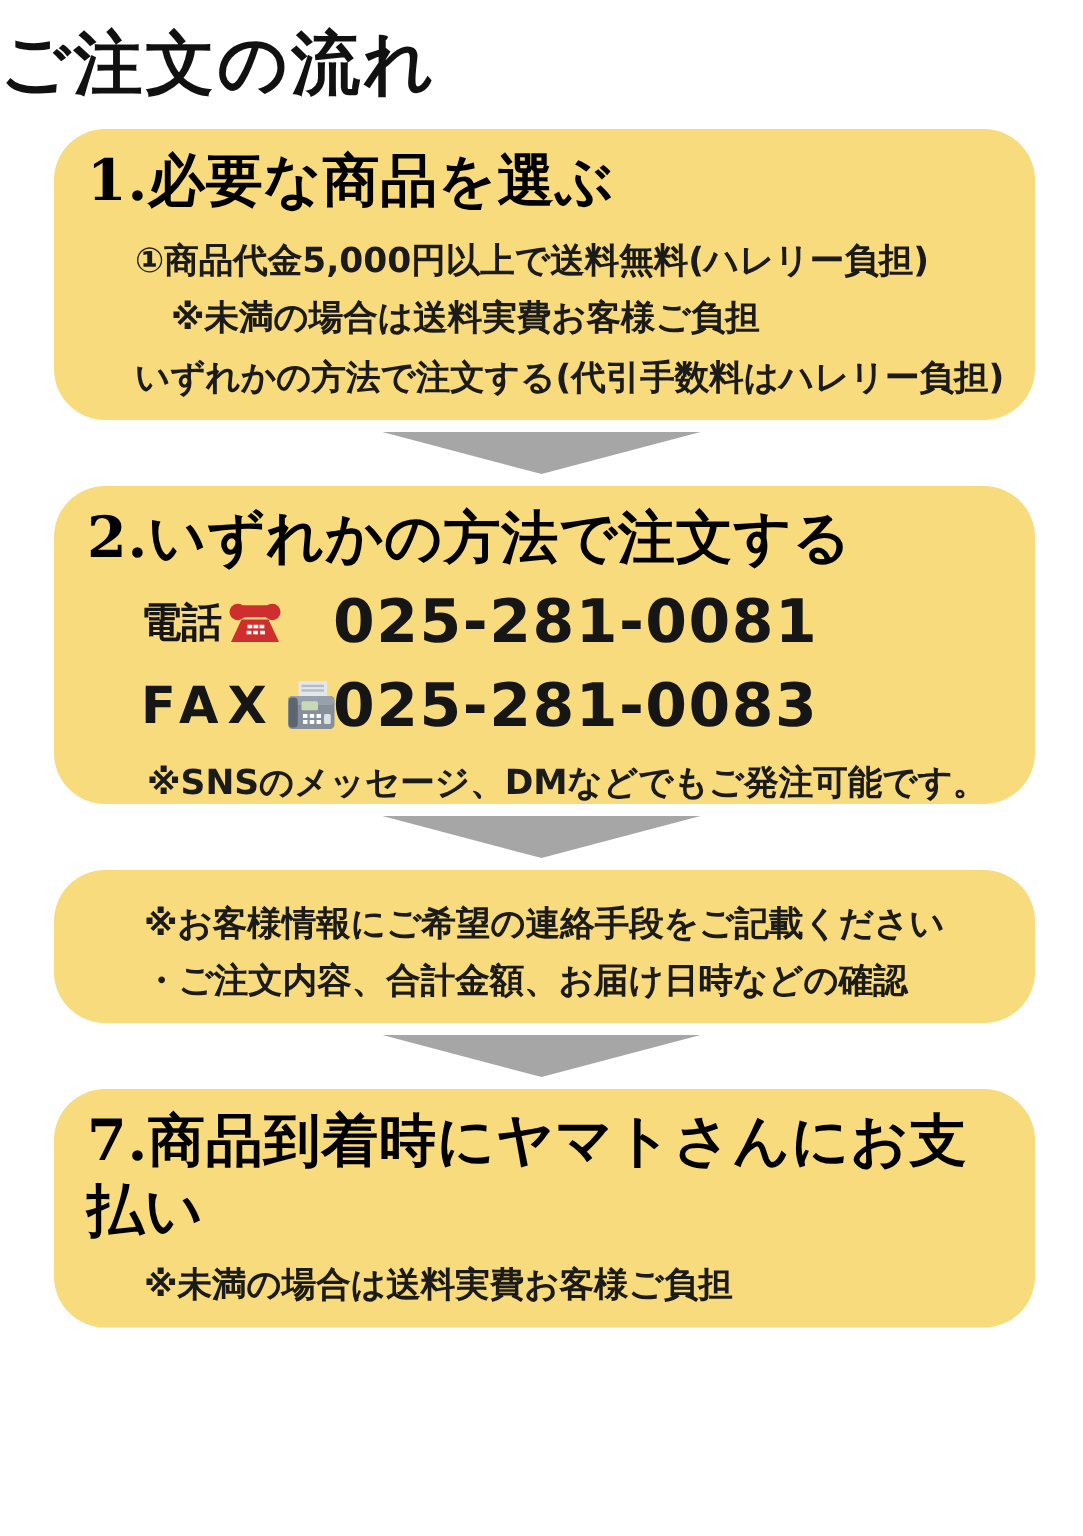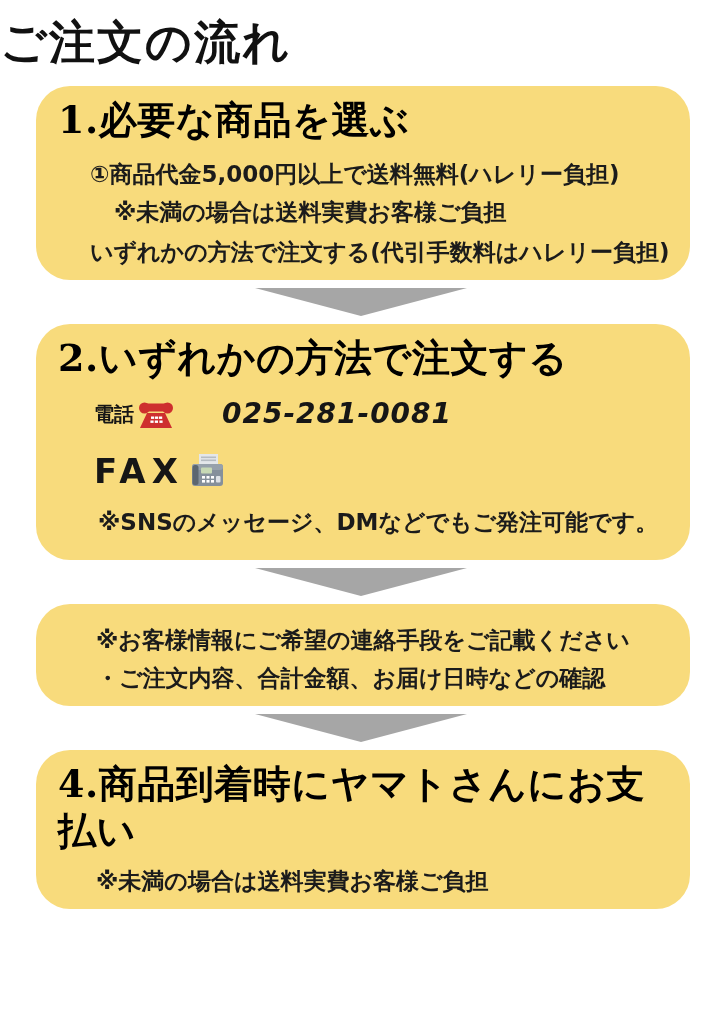--- a/index.html
+++ b/index.html
@@ -44,28 +44,28 @@
     border-right:106px solid transparent;
     border-top:28px solid var(--arrow);
   }
   .contact-row{
     display:flex;align-items:center;margin-left:36px;margin-top:10px;
     height:46px;
   }
   .contact-label-group{
     display:flex;align-items:center;width:128px;flex:0 0 128px;
   }
-  .contact-label{font-size:20px;font-weight:800;color:#161616;}
+  .contact-label{font-size:27px;font-weight:800;color:#161616;}
   .contact-label.fax{letter-spacing:6px;font-size:34px;}
   .contact-number{
-    font-size:28px;font-weight:800;letter-spacing:1px;color:#161616;
-    line-height:1.1;white-space:nowrap;font-style:italic;
+    font-size:40px;font-weight:800;letter-spacing:1px;color:#161616;
+    line-height:1.1;white-space:nowrap;
   }
   .icon{display:inline-flex;align-items:center;margin-left:4px;}
-  .box2-pad{padding-bottom:24px;}
+  .box2-pad{padding-bottom:0;}
 </style>
 </head>
 <body>
 
 <div class="page">
 
   <h1 class="title">ご注文の流れ</h1>
 
   <div class="flow">
 
@@ -117,34 +117,35 @@
               <rect x="14" y="24" width="3" height="2.6" fill="#fff"></rect>
               <rect x="18.5" y="24" width="3" height="2.6" fill="#fff"></rect>
               <rect x="23" y="24" width="3" height="2.6" fill="#fff"></rect>
               <rect x="14" y="28" width="3" height="2.6" fill="#fff"></rect>
               <rect x="18.5" y="28" width="3" height="2.6" fill="#fff"></rect>
               <rect x="23" y="28" width="3" height="2.6" fill="#fff"></rect>
               <rect x="28" y="24" width="4.5" height="6.6" rx="1" fill="#DDE1E5"></rect>
             </svg>
           </span>
         </div>
+        <span class="contact-number">025-281-0083</span>
       </div>
 
       <div class="sub indent-1b mt-14">※SNSのメッセージ、DMなどでもご発注可能です。</div>
     </section>
 
     <div class="arrow"></div>
 
     <section class="box">
       <div class="sub indent-1b mt-12">※お客様情報にご希望の連絡手段をご記載ください</div>
       <div class="sub indent-1b mt-10">・ご注文内容、合計金額、お届け日時などの確認</div>
     </section>
 
     <div class="arrow"></div>
 
     <section class="box">
-      <div class="box-heading">4.商品到着時にヤマトさんにお支払い</div>
+      <div class="box-heading">7.商品到着時にヤマトさんにお支払い</div>
       <div class="sub indent-1b mt-12">※未満の場合は送料実費お客様ご負担</div>
     </section>
 
   </div>
 
 </div>
 
 </body></html>

